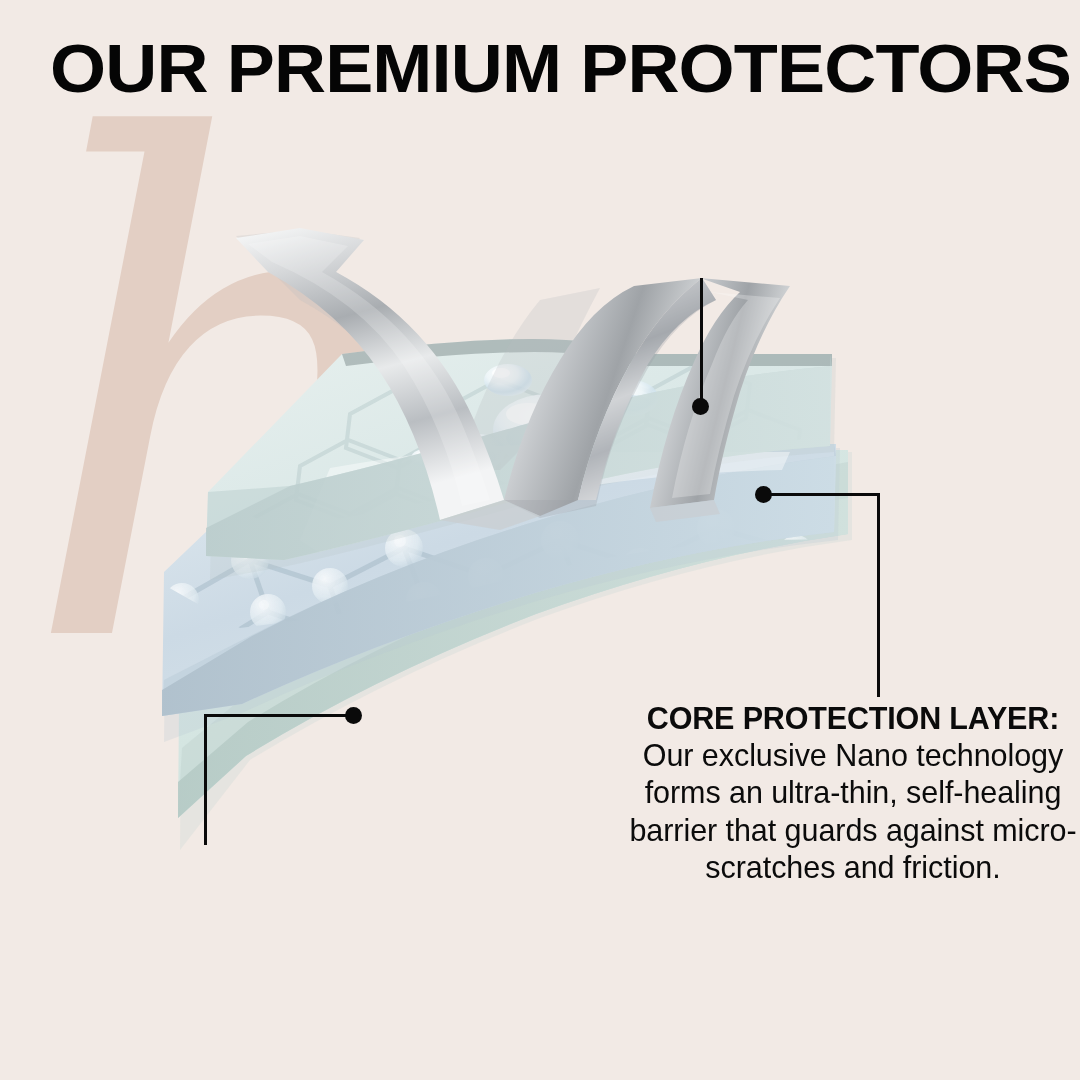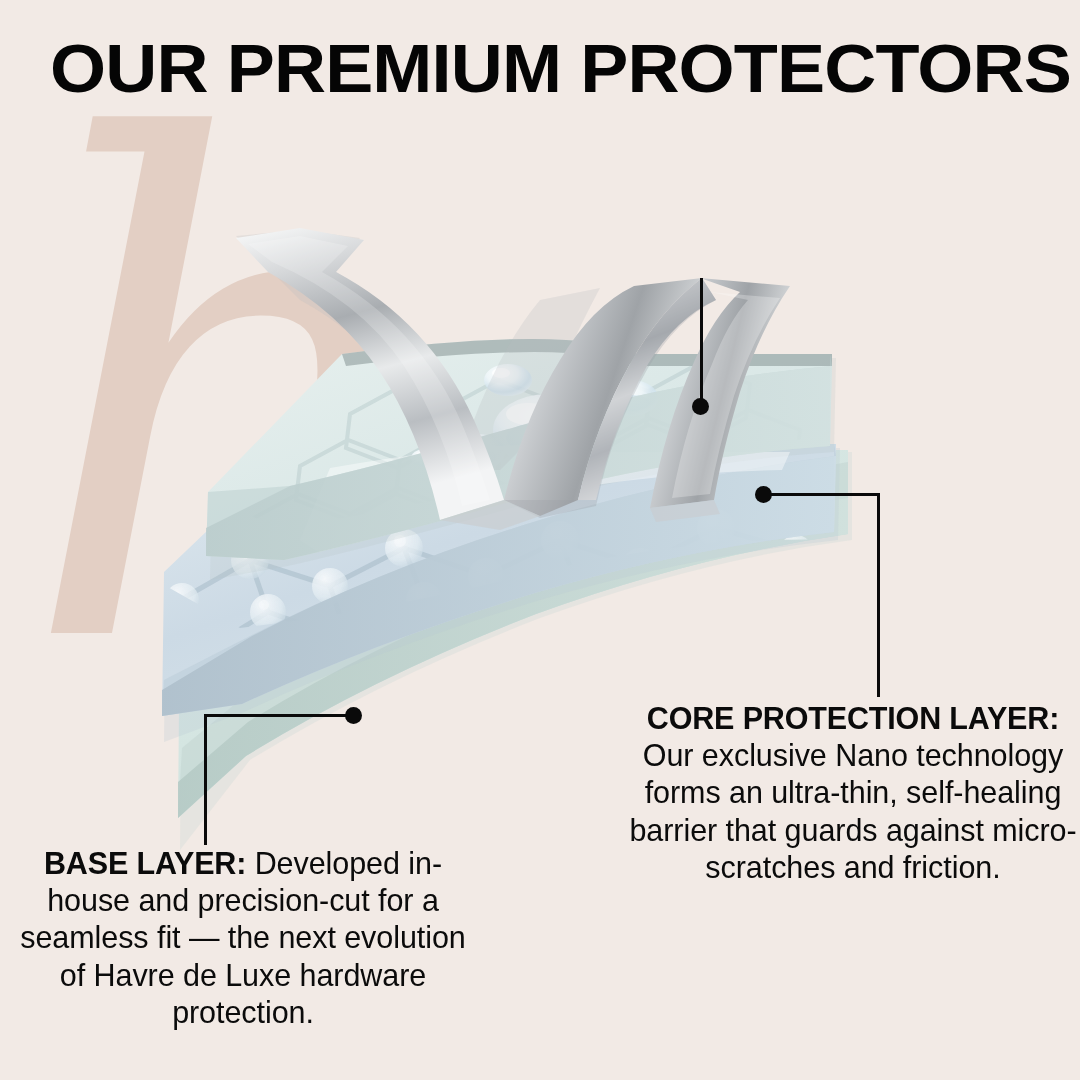--- a/index.html
+++ b/index.html
@@ -320,17 +320,14 @@
   <div class="leader h" style="left:204px;top:714px;width:147px;"></div>
   <div class="leader v" style="left:204px;top:714px;height:131px;"></div>
 
   <div id="title">OUR PREMIUM PROTECTORS</div>
 
 
   <div class="callout" id="c2">
     <span class="lbl">CORE PROTECTION LAYER:</span><span class="body"> Our exclusive Nano technology forms an ultra-thin, self-healing barrier that guards against micro-scratches and friction.</span>
   </div>
 
-  <div class="callout" id="c3">
-    <span class="lbl">BASE LAYER:</span><span class="body"> Developed in-house and precision-cut for a seamless fit — the next evolution of Havre de Luxe hardware protection.</span>
-  </div>
 
 </div>
 
 </body></html>

